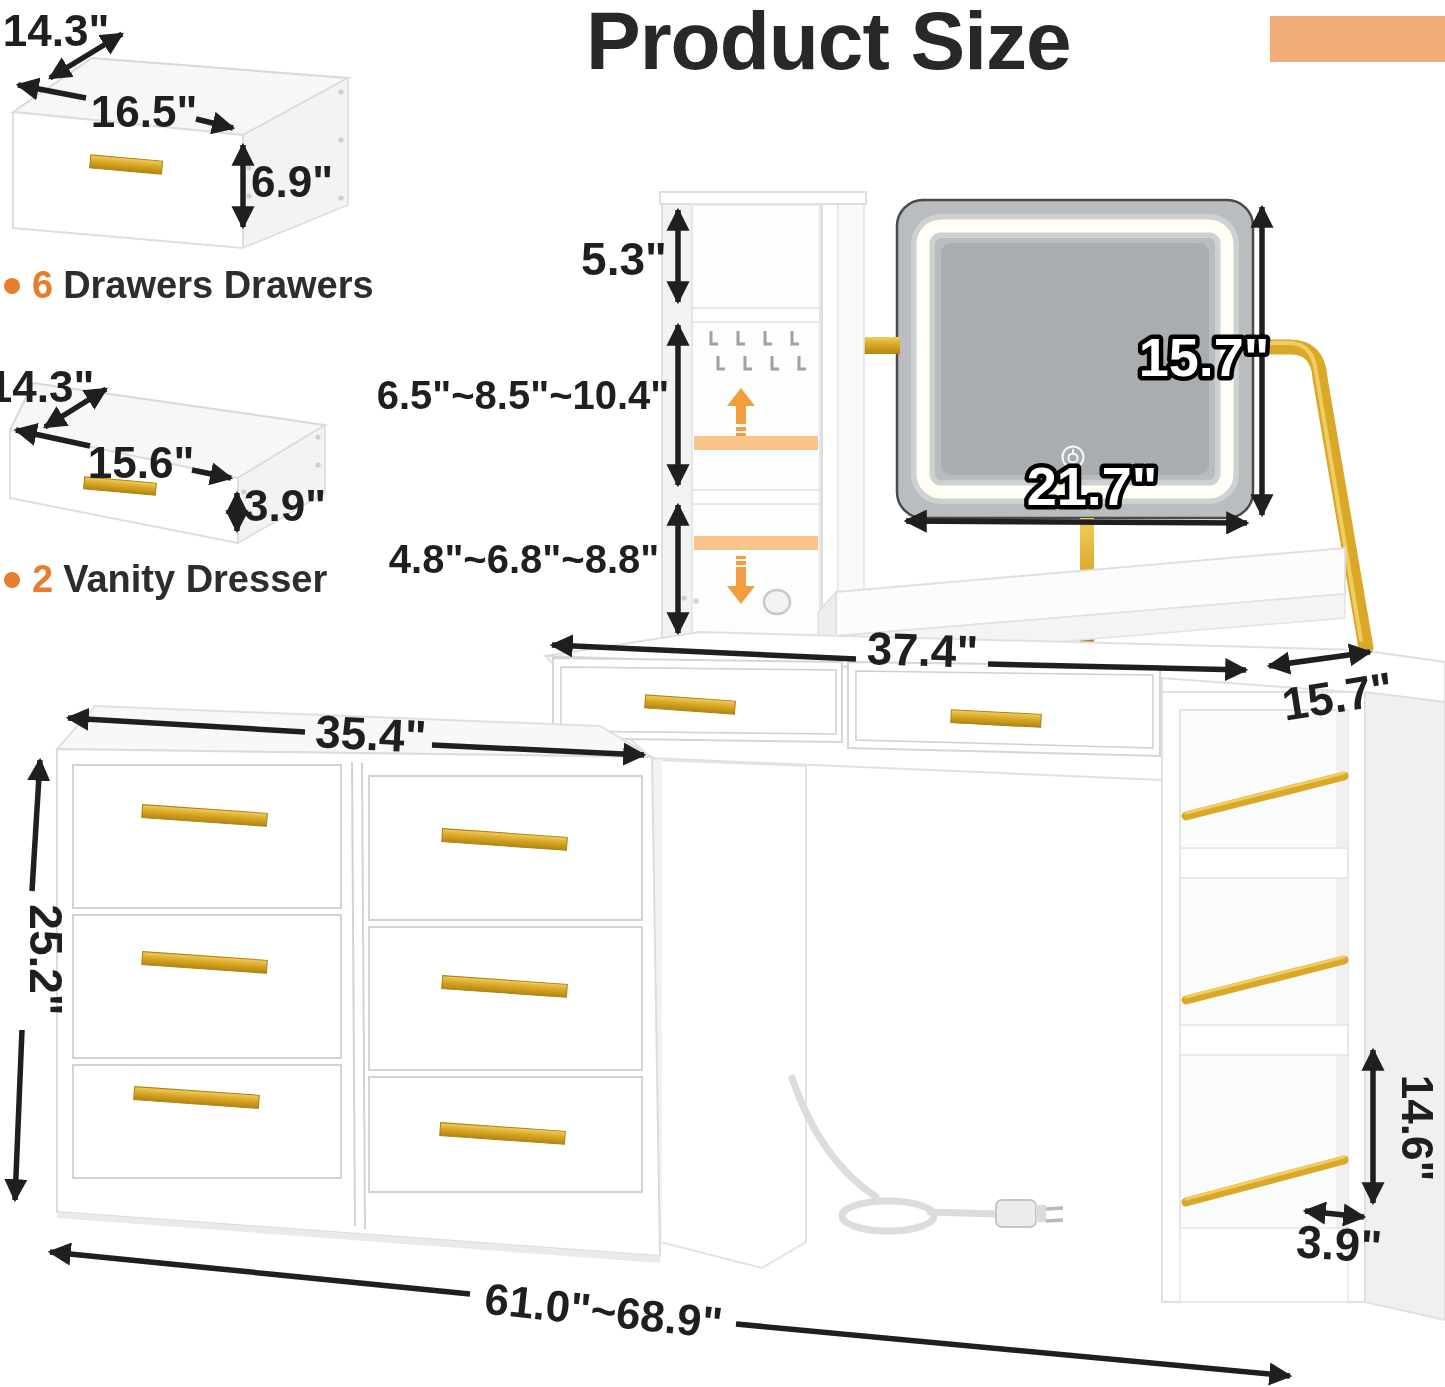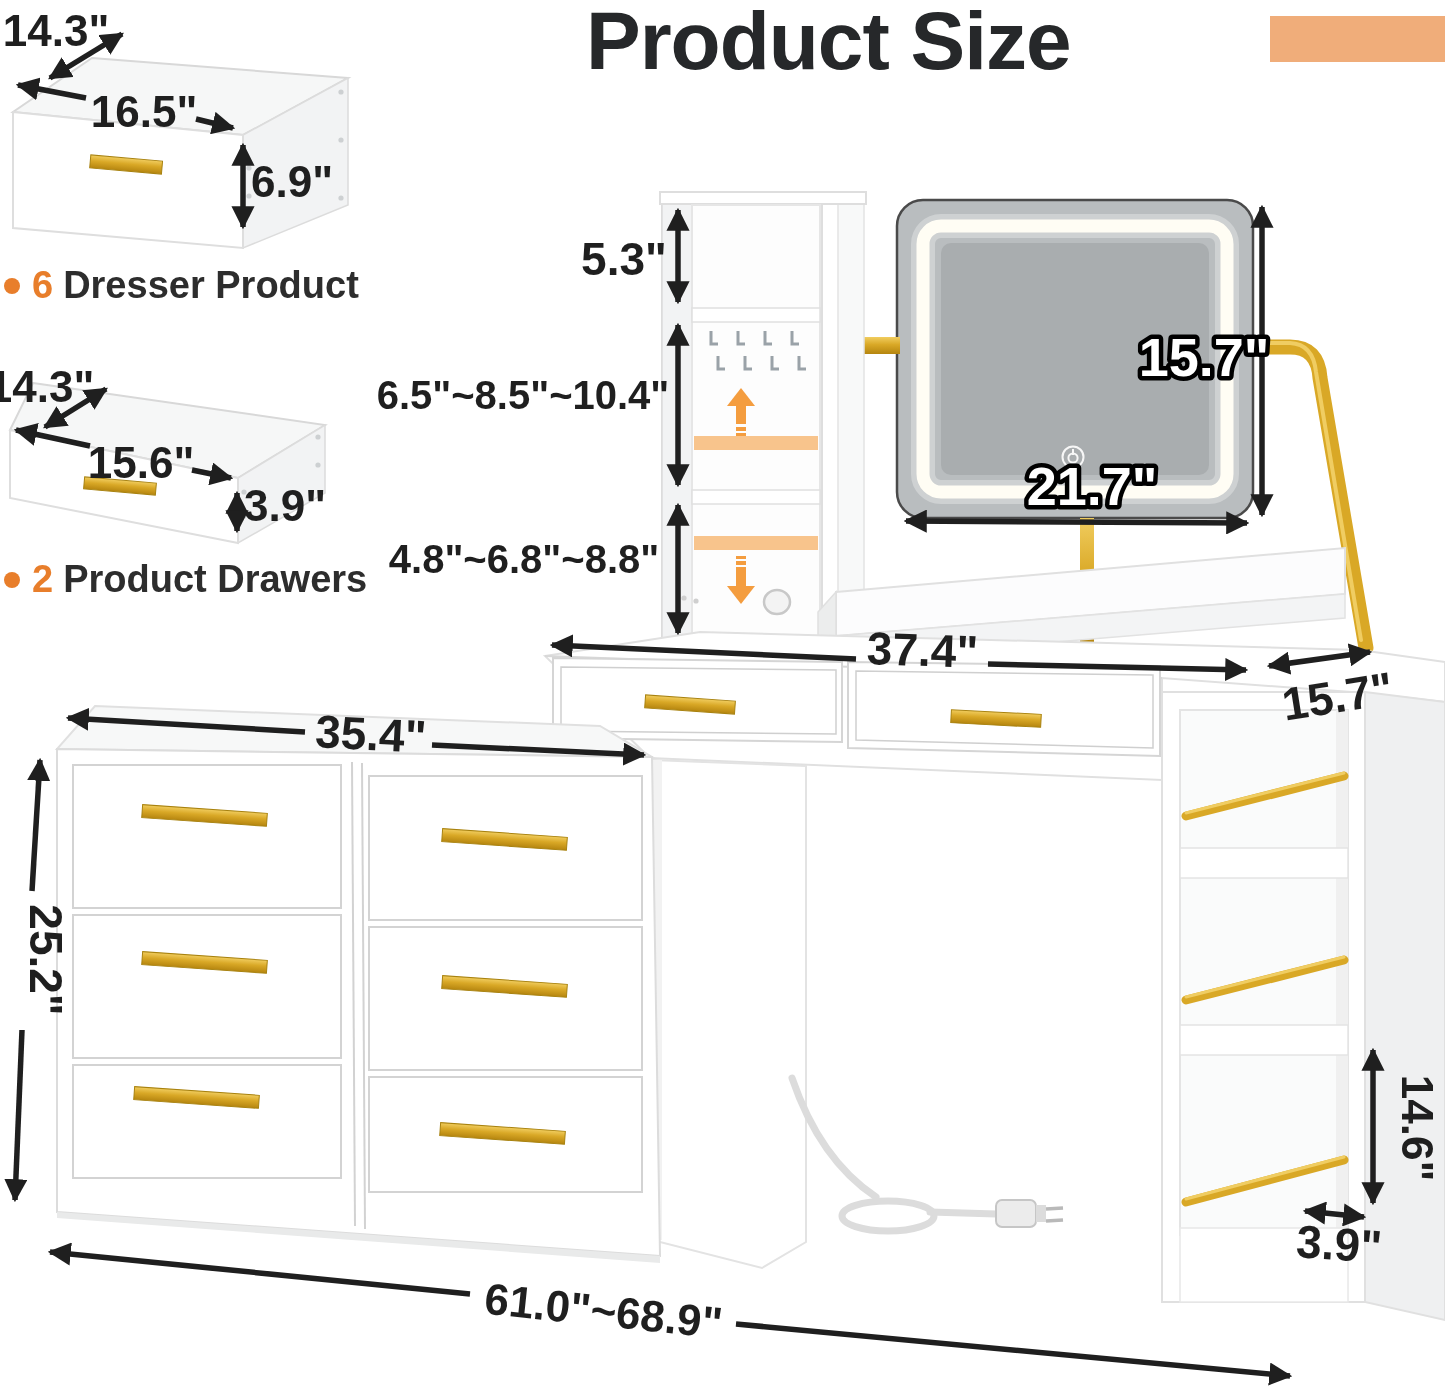--- a/index.html
+++ b/index.html
@@ -297,22 +297,22 @@
       <text x="602" y="1326" text-anchor="middle" class="dim-md" transform="rotate(6 602 1326)">61.0"~68.9"</text>
     </g>
   </svg>
 
   <h1 class="page-title">Product Size</h1>
   <div class="banner"></div>
 
   <div class="caption caption-1">
     <span class="bullet"></span>
     <span class="count">6</span>
-    <span class="label">Dresser Product</span>
+    <span class="label">Drawers Drawers</span>
   </div>
 
   <div class="caption caption-2">
     <span class="bullet"></span>
     <span class="count">2</span>
-    <span class="label">Product Drawers</span>
+    <span class="label">Vanity Dresser</span>
   </div>
 
 </div>
 
 </body></html>

